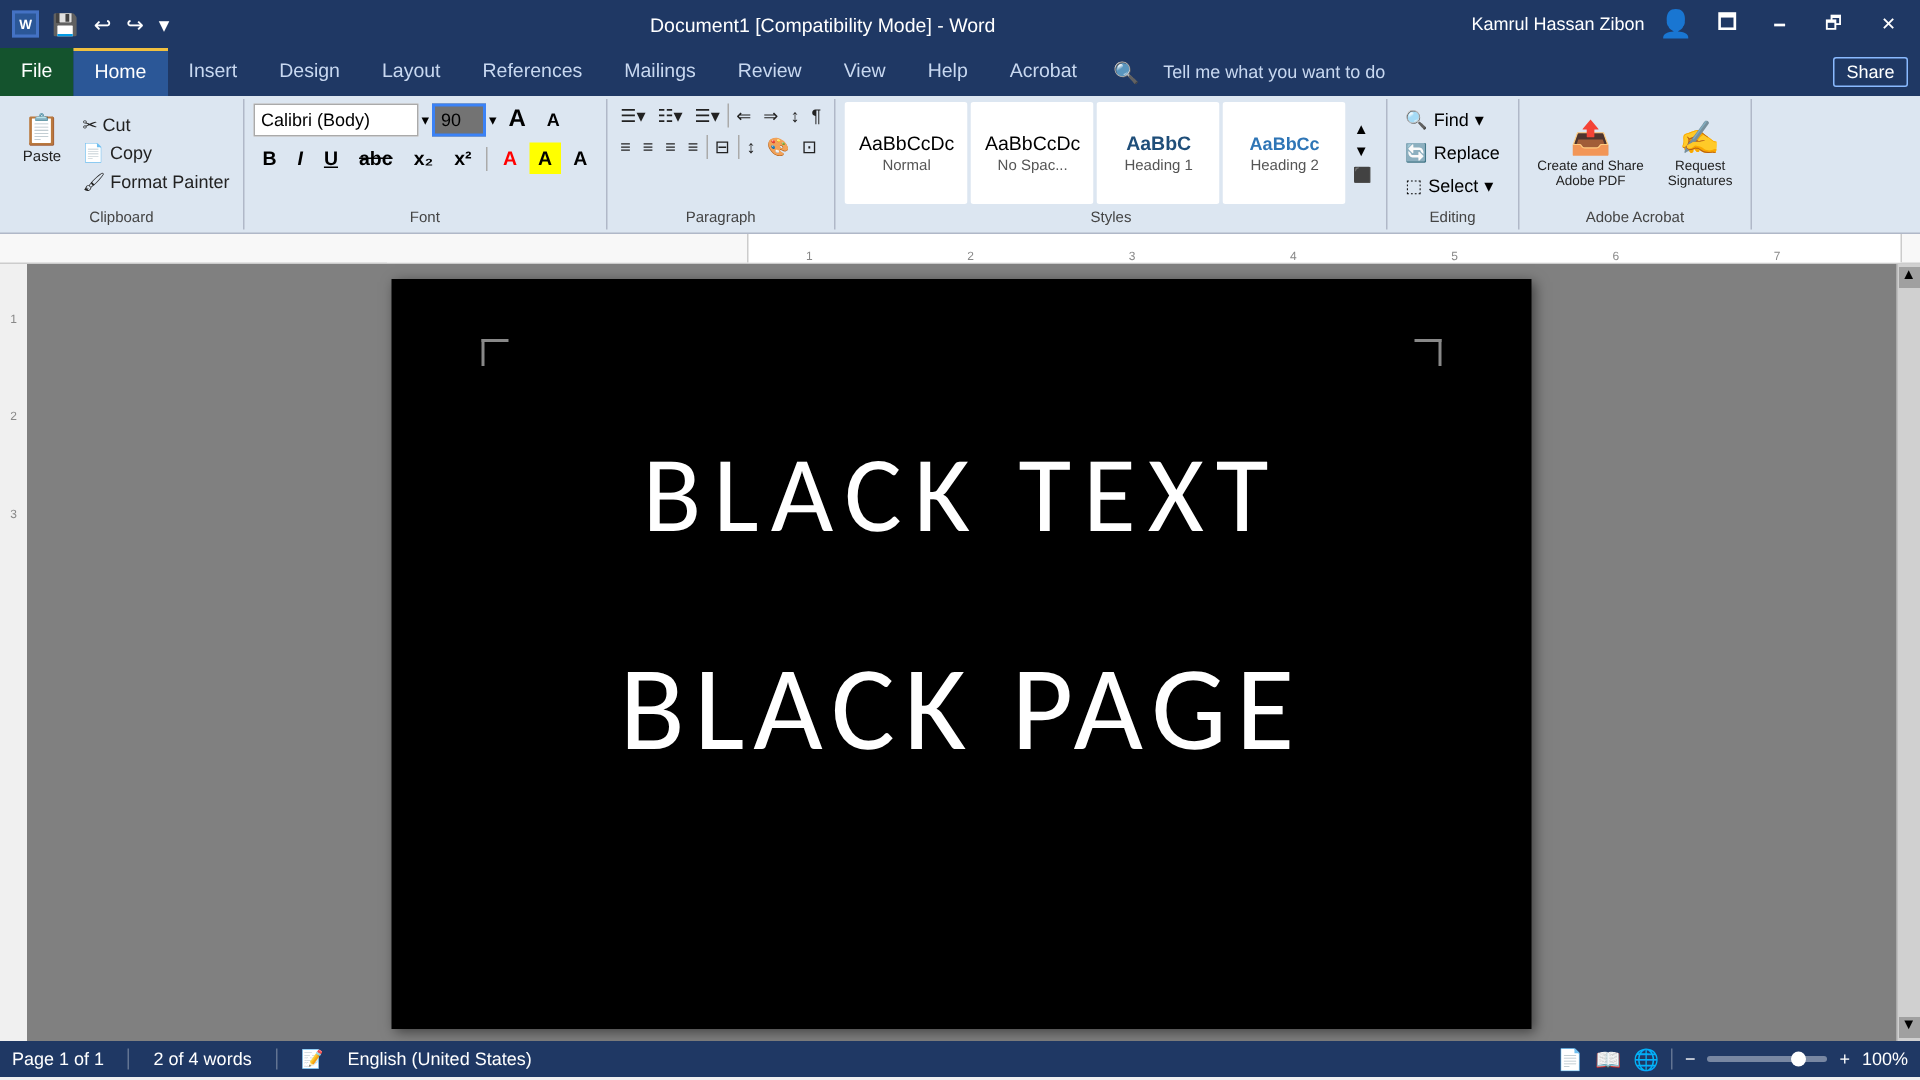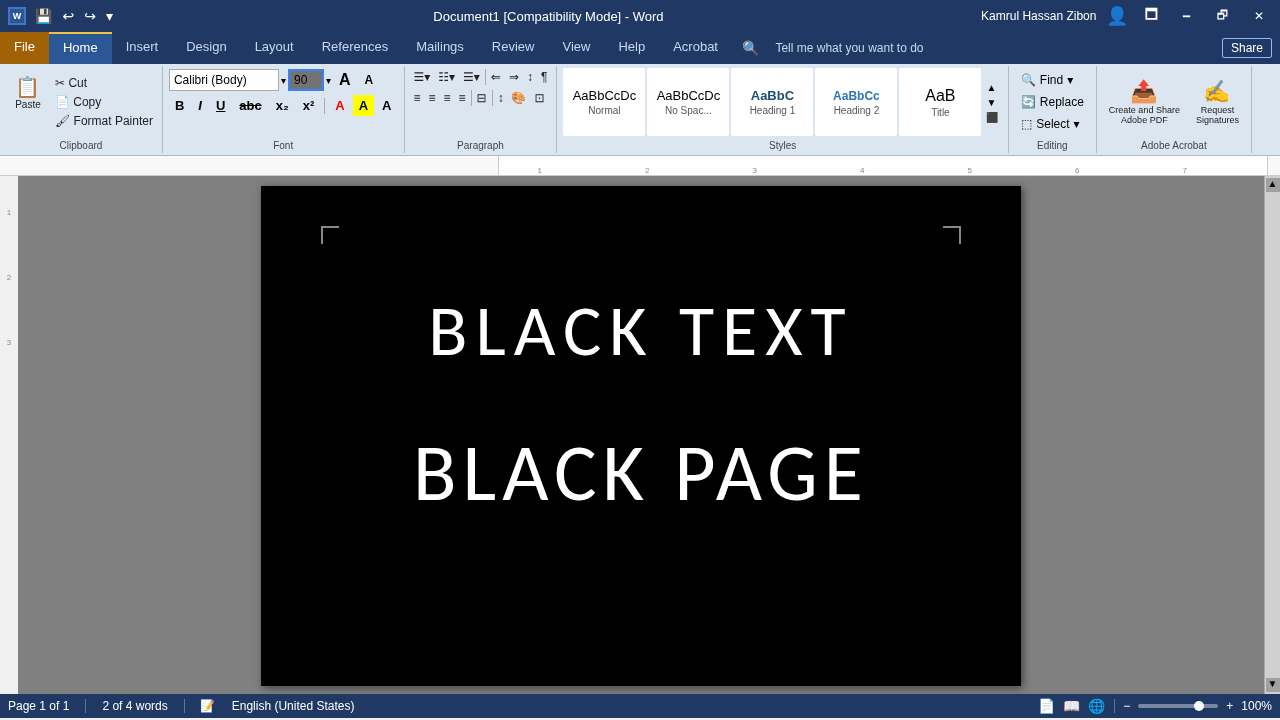--- a/index.html
+++ b/index.html
@@ -221,21 +221,21 @@
     <span style="font-size:18px;cursor:pointer;">👤</span>
     <span style="font-size:14px;cursor:pointer;padding:2px 6px;">🗖</span>
     <span class="win-btn">🗕</span>
     <span class="win-btn">🗗</span>
     <span class="win-btn">✕</span>
   </div>
 </div>
 
 <div id="ribbon">
   <div id="tabs">
-    <div class="tab" style="background:#a16207;color:white;">File</div>
+    <div class="tab" style="background:#14532d;color:white;">File</div>
     <div class="tab active">Home</div>
     <div class="tab">Insert</div>
     <div class="tab">Design</div>
     <div class="tab">Layout</div>
     <div class="tab">References</div>
     <div class="tab">Mailings</div>
     <div class="tab">Review</div>
     <div class="tab">View</div>
     <div class="tab">Help</div>
     <div class="tab">Acrobat</div>
@@ -333,24 +333,20 @@
             <span class="style-label">No Spac...</span>
           </div>
           <div class="style-item">
             <span class="style-preview" style="font-size:13px;font-weight:bold;color:#1f4e79;">AaBbC</span>
             <span class="style-label">Heading 1</span>
           </div>
           <div class="style-item">
             <span class="style-preview" style="font-size:12px;font-weight:bold;color:#2e75b6;">AaBbCc</span>
             <span class="style-label">Heading 2</span>
           </div>
-          <div class="style-item">
-            <span class="style-preview" style="font-size:16px;font-weight:normal;">AaB</span>
-            <span class="style-label">Title</span>
-          </div>
         </div>
         <div class="styles-scroll">
           <span class="styles-scroll-btn">▲</span>
           <span class="styles-scroll-btn">▼</span>
           <span class="styles-scroll-btn">⬛</span>
         </div>
       </div>
       <div class="ribbon-group-label">Styles</div>
     </div>
 

